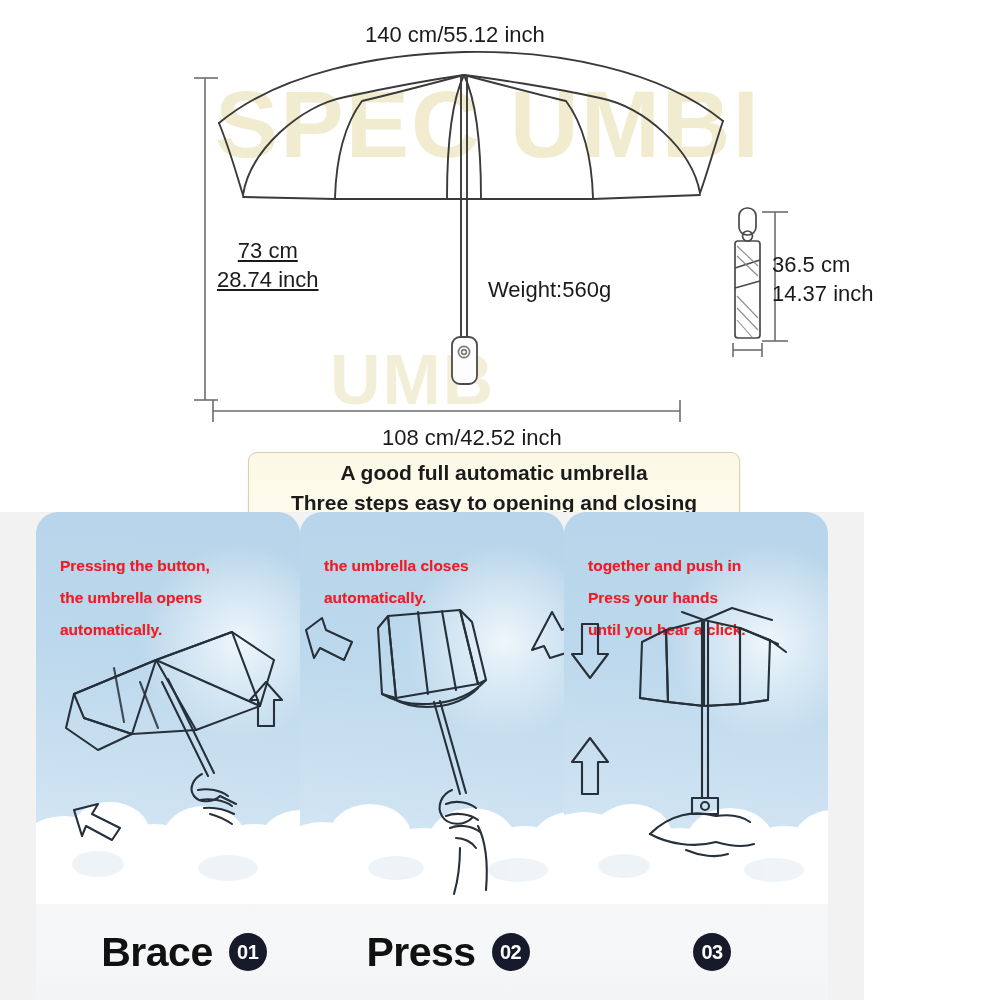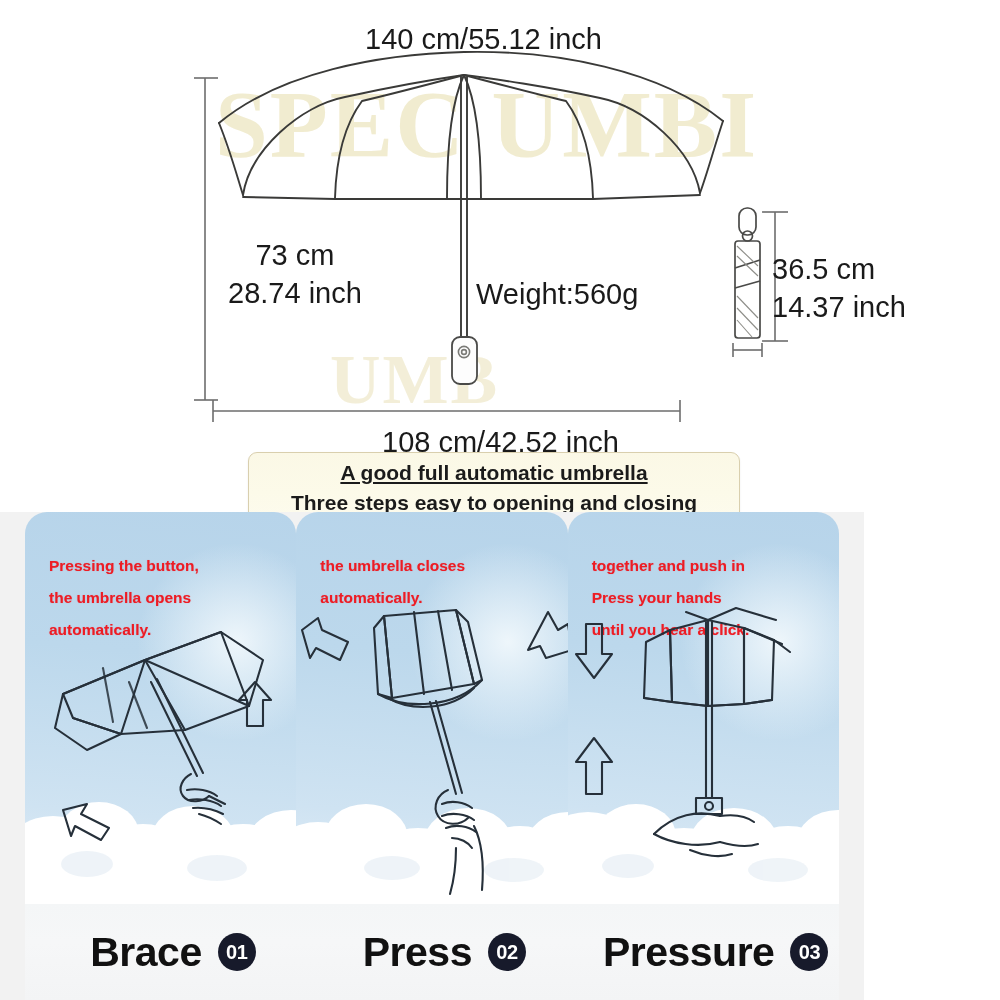--- a/index.html
+++ b/index.html
@@ -29,41 +29,40 @@
   }
   .watermark {
     position: absolute;
     font-weight: bold;
     color: #efe9c8;
     opacity: 0.85;
     letter-spacing: 2px;
     user-select: none;
     pointer-events: none;
     white-space: nowrap;
-    font-family: Liberation Serif, serif;
   }
   #wm-top {
     left: 215px; top: 70px;
     font-size: 95px;
   }
   #wm-mid {
     left: 330px; top: 340px;
     font-size: 70px;
     color: #f1ecd2;
   }
   .spec-label {
     position: absolute;
     color: #1a1a1a;
-    font-size: 29px;
+    font-size: 22px;
     line-height: 1.32;
     white-space: nowrap;
   }
   #label-width-top   { left: 365px; top: 20px; }
-  #label-height      { left: 228px; top: 236px; }
-  #label-weight      { left: 476px; top: 275px; }
+  #label-height      { left: 217px; top: 236px; text-decoration: underline; }
+  #label-weight      { left: 488px; top: 275px; }
   #label-fold-height { left: 772px; top: 250px; }
   #label-fold-width  { left: 711px; top: 358px; }
   #label-width-bot   { left: 382px; top: 423px; }
 
   
   #banner {
     position: absolute;
     left: 248px; top: 452px;
     width: 492px;
     box-sizing: border-box;
@@ -73,33 +72,32 @@
     border-radius: 9px;
     text-align: center;
     box-shadow: 0 1px 2px rgba(0,0,0,0.08);
   }
   #banner div {
     font-size: 21px;
     font-weight: bold;
     color: #1b1b1b;
     line-height: 1.42;
     white-space: nowrap;
-    text-decoration: underline;
   }
 
   
   #cards {
     position: absolute;
     left: 0; top: 512px;
     width: 864px;
     height: 488px;
     background: #f2f2f2;
     display: flex;
     justify-content: space-between;
-    padding: 0 25px;
+    padding: 0 36px;
     box-sizing: border-box;
     align-items: center;
   }
   .card {
     position: relative;
     width: 296px;
     height: 488px;
     border-radius: 22px 22px 0 0;
     overflow: hidden;
     background: linear-gradient(185deg,#b7d4ea 0%,#bcd8ec 30%,#cfe3f2 62%,#e4eff8 80%,#f2f6fa 100%);
@@ -454,19 +452,18 @@
         <g fill="none" stroke="#26303a" stroke-width="2.1" stroke-linejoin="round">
           <path d="M18 26 L 34 26 L 34 56 L 44 56 L 26 80 L 8 56 L 18 56 Z"></path>
         </g>
 
         <g fill="none" stroke="#26303a" stroke-width="2.1" stroke-linejoin="round">
           <path d="M26 140 L 44 164 L 34 164 L 34 196 L 18 196 L 18 164 L 8 164 Z"></path>
         </g>
       </svg>
 
       <div class="card-footer">
-        <span class="footer-label">Pressure</span>
         <span class="badge">03</span>
       </div>
     </div>
 
   </div>
 </div>
 
 </body></html>

